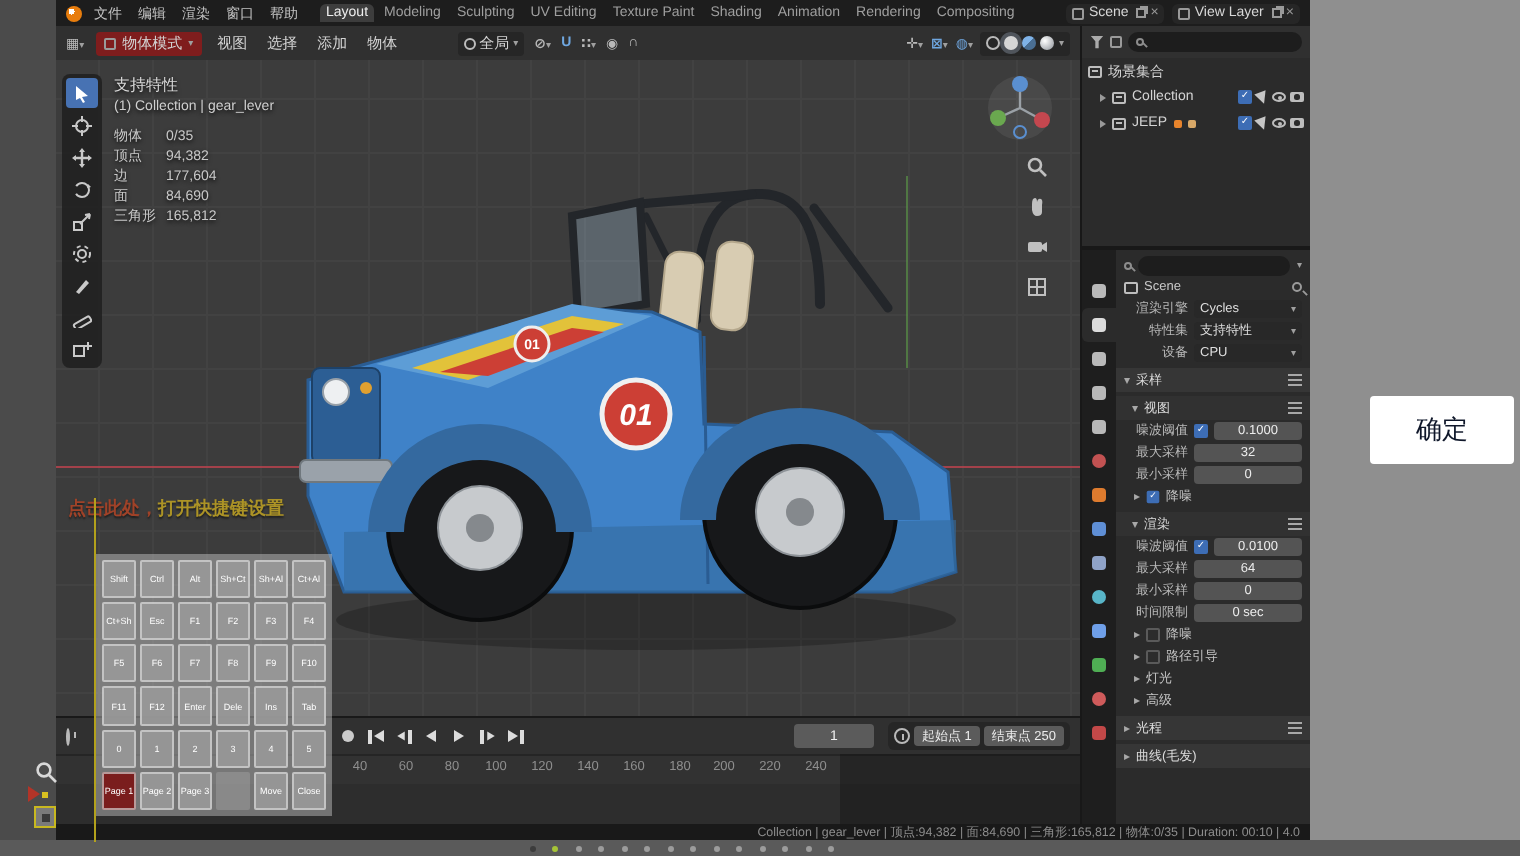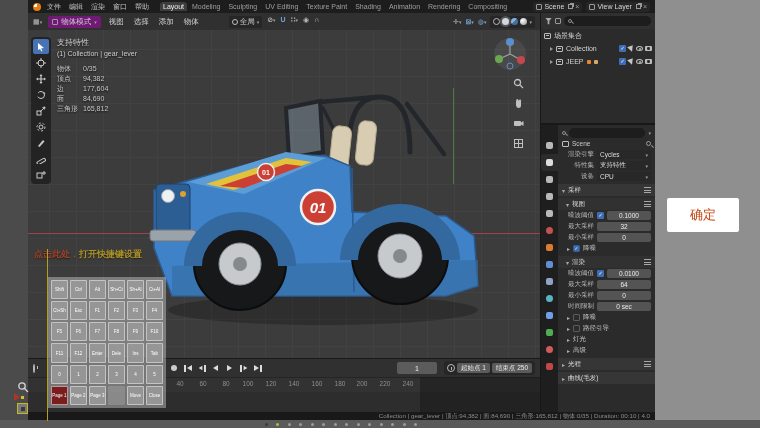--- a/index.html
+++ b/index.html
@@ -22,22 +22,22 @@
   .mini-sq{width:6px;height:6px;border:1px solid #9a9a9a;border-radius:1px}
   .dup-icon{width:5px;height:5px;border:1px solid #9a9a9a;box-shadow:1.5px -1.5px 0 -0.5px #9a9a9a;margin-left:2px}
   .x-ico{color:#9a9a9a;font-size:7px}
   .chev{font-size:5px;color:#9f9f9f}
   
   #main{flex:1;display:flex;min-height:0}
   #left{width:512px;display:flex;flex-direction:column;position:relative}
   
   #vph{height:17px;background:#303030;display:flex;align-items:center;gap:6px;padding:0 5px;
        font-size:7.5px;color:#d2d2d2;flex:0 0 auto;white-space:nowrap}
-  .mode-drop{display:flex;align-items:center;gap:3px;background:#701a75;border-radius:2px;height:12px;padding:0 4px}
-  .vph-mid{display:flex;align-items:flex-start;gap:5px;margin-left:22px}
+  .mode-drop{display:flex;align-items:center;gap:3px;background:#7f1d1d;border-radius:2px;height:12px;padding:0 4px}
+  .vph-mid{display:flex;align-items:center;gap:5px;margin-left:22px}
   .vph-right{display:flex;align-items:center;gap:4px;margin-left:auto}
   .vdrop{display:flex;align-items:center;gap:2px;background:#262626;border-radius:2px;height:12px;padding:0 3px}
   .globe{width:6px;height:6px;border:1px solid #bdbdbd;border-radius:50%}
   .vicon{font-size:7px;color:#b9b9b9;font-weight:bold}
   .vicon.blue{color:#6fa7e0}
   .shade-group{display:flex;align-items:center;gap:2px;background:#262626;border-radius:2px;height:12px;padding:0 3px}
   .sc{width:7px;height:7px;border-radius:50%}
   .sc.wire{border:1px solid #b9b9b9}
   .sc.solid-active{background:#d6d6d6;box-shadow:0 0 0 2px #50555c}
   .sc.mat{background:linear-gradient(135deg,#7fb3e8 50%,#4a6f94 50%)}
@@ -132,22 +132,22 @@
   .preset{width:7px;height:6px;background:repeating-linear-gradient(#a8a8a8 0 1px,transparent 1px 2.6px);margin-left:auto}
   .pin{width:5px;height:5px;border:1px solid #9a9a9a;border-radius:50%;position:relative;margin-left:auto}
   .pin::after{content:"";position:absolute;left:4px;top:4px;width:3px;height:1px;background:#9a9a9a;transform:rotate(45deg)}
   .scn-ico{width:7px;height:6px;border:1px solid #bdbdbd;border-radius:1px}
   .pclosed{padding-left:9px;color:#c4c4c4}
   
   #statusbar{height:8px;background:#191919;display:flex;align-items:center;justify-content:flex-end;
              padding:0 5px;font-size:6.2px;color:#8d8d8d;flex:0 0 auto;white-space:nowrap;overflow:hidden}
   
   #side{position:absolute;left:655px;top:0;width:105px;height:420px;background:#8f8f8f}
-  #confirm{position:absolute;left:12px;top:198px;width:72px;height:34px;background:#ffffff;border-radius:2px;
-           display:flex;align-items:center;justify-content:center;font-size:13px;color:#c2410c}
+  #confirm{position:absolute;left:30px;top:198px;width:72px;height:34px;background:#ffffff;border-radius:2px;
+           display:flex;align-items:center;justify-content:center;font-size:13px;color:#0f172a}
   
   #dots{position:absolute;left:0;top:420px;width:760px;height:8px;background:#5a5a5a;
         display:flex;align-items:center;justify-content:center;gap:8.5px;padding-right:78px}
   .dot{width:3px;height:3px;border-radius:50%;background:#9c9c9c;flex:0 0 auto}
   .dot.first{background:#3c3c3c}
   .dot.active{background:#a6c437}
   
   #c-mag{position:absolute;left:17px;top:379px;z-index:8}
   #c-tri{position:absolute;left:14px;top:393px;z-index:8;display:flex;align-items:center;gap:1px}
   .red-tri{width:0;height:0;border-left:6px solid #b23428;border-top:4px solid transparent;border-bottom:4px solid transparent}

